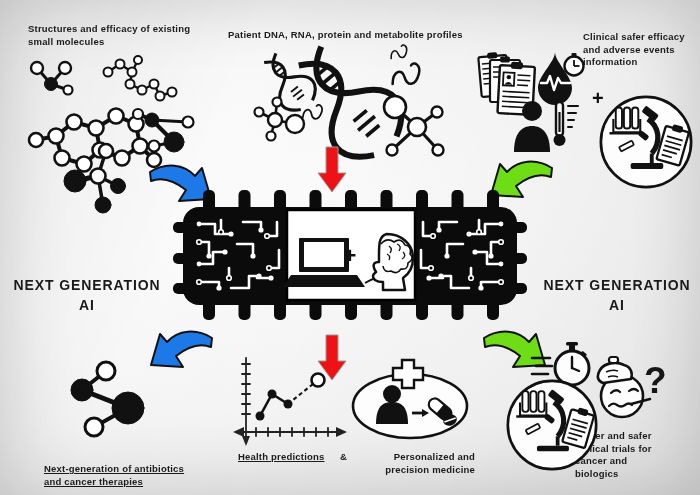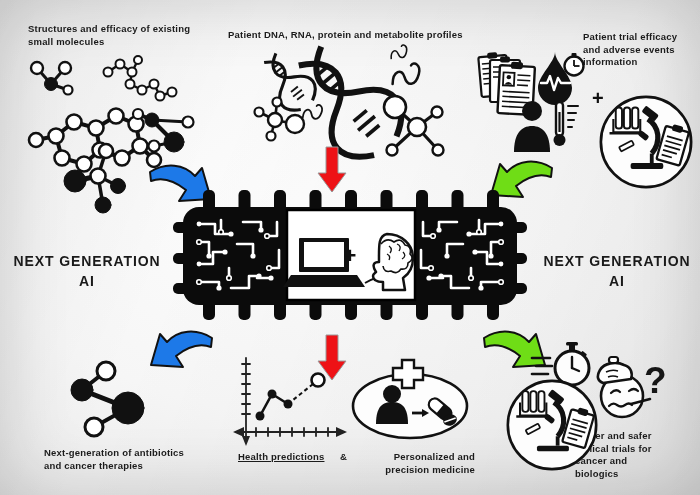--- a/index.html
+++ b/index.html
@@ -10,21 +10,21 @@
       linear-gradient(112deg, rgba(0,0,0,0.05) 0%, rgba(255,255,255,0) 30%, rgba(0,0,0,0.03) 72%, rgba(0,0,0,0.07) 100%),
       radial-gradient(120% 95% at 50% 42%, #fdfdfd 0%, #f6f6f6 45%, #ececec 70%, #d8d8d8 100%);
     box-shadow: inset 0 0 70px rgba(0,0,0,0.16);
   }
   .lbl{
     position:absolute;font-weight:600;font-size:9.5px;line-height:1.32;
     letter-spacing:.2px;color:#1b1b1b;white-space:pre-line;
   }
   .ai{
     position:absolute;font-weight:600;font-size:14px;line-height:1.45;
-    letter-spacing:.9px;text-align:center;white-space:pre-line;color:#1a1a1a;
+    letter-spacing:.9px;text-align:center;white-space:pre-line;color:#1a1a1a;margin-top:24px;
   }
   .plus{position:absolute;font-weight:700;color:#111;}
   .qmark{position:absolute;font-weight:700;font-size:37px;color:#161616;}
   svg{position:absolute;overflow:visible;}
 </style>
 </head>
 <body>
 
 <div id="stage">
 
@@ -109,28 +109,28 @@
             <line x1="69" y1="66" x2="80" y2="66"></line>
           </g>
         </g>
       </g>
     </defs>
   </svg>
 
   <div class="lbl" style="left:228px;top:29px;width:260px;white-space:nowrap;">Patient DNA, RNA, protein and metabolite profiles</div>
   <div class="lbl" style="left:28px;top:23px;width:210px;">Structures and efficacy of existing
 small molecules</div>
-  <div class="lbl" style="left:583px;top:31px;width:112px;">Patient trial efficacy
+  <div class="lbl" style="left:583px;top:31px;width:112px;">Clinical safer efficacy
 and adverse events
 information</div>
   <div class="ai" style="left:6px;top:251px;width:162px;">NEXT GENERATION
 AI</div>
   <div class="ai" style="left:538px;top:251px;width:158px;">NEXT GENERATION
 AI</div>
-  <div class="lbl" style="left:44px;top:447px;width:175px;">Next-generation of antibiotics
+  <div class="lbl" style="left:44px;top:463px;width:175px;text-decoration:underline;">Next-generation of antibiotics
 and cancer therapies</div>
   <div class="lbl" style="left:238px;top:451px;text-decoration:underline;">Health predictions</div>
   <div class="lbl" style="left:340px;top:451px;">&amp;</div>
   <div class="lbl" style="left:360px;top:451px;width:115px;text-align:right;">Personalized and
 precision medicine</div>
   <div class="lbl" style="left:575px;top:430px;width:100px;">Faster and safer
 clinical trials for
 cancer and
 biologics</div>
   <div class="plus" style="left:592px;top:87px;font-size:20px;">+</div>

